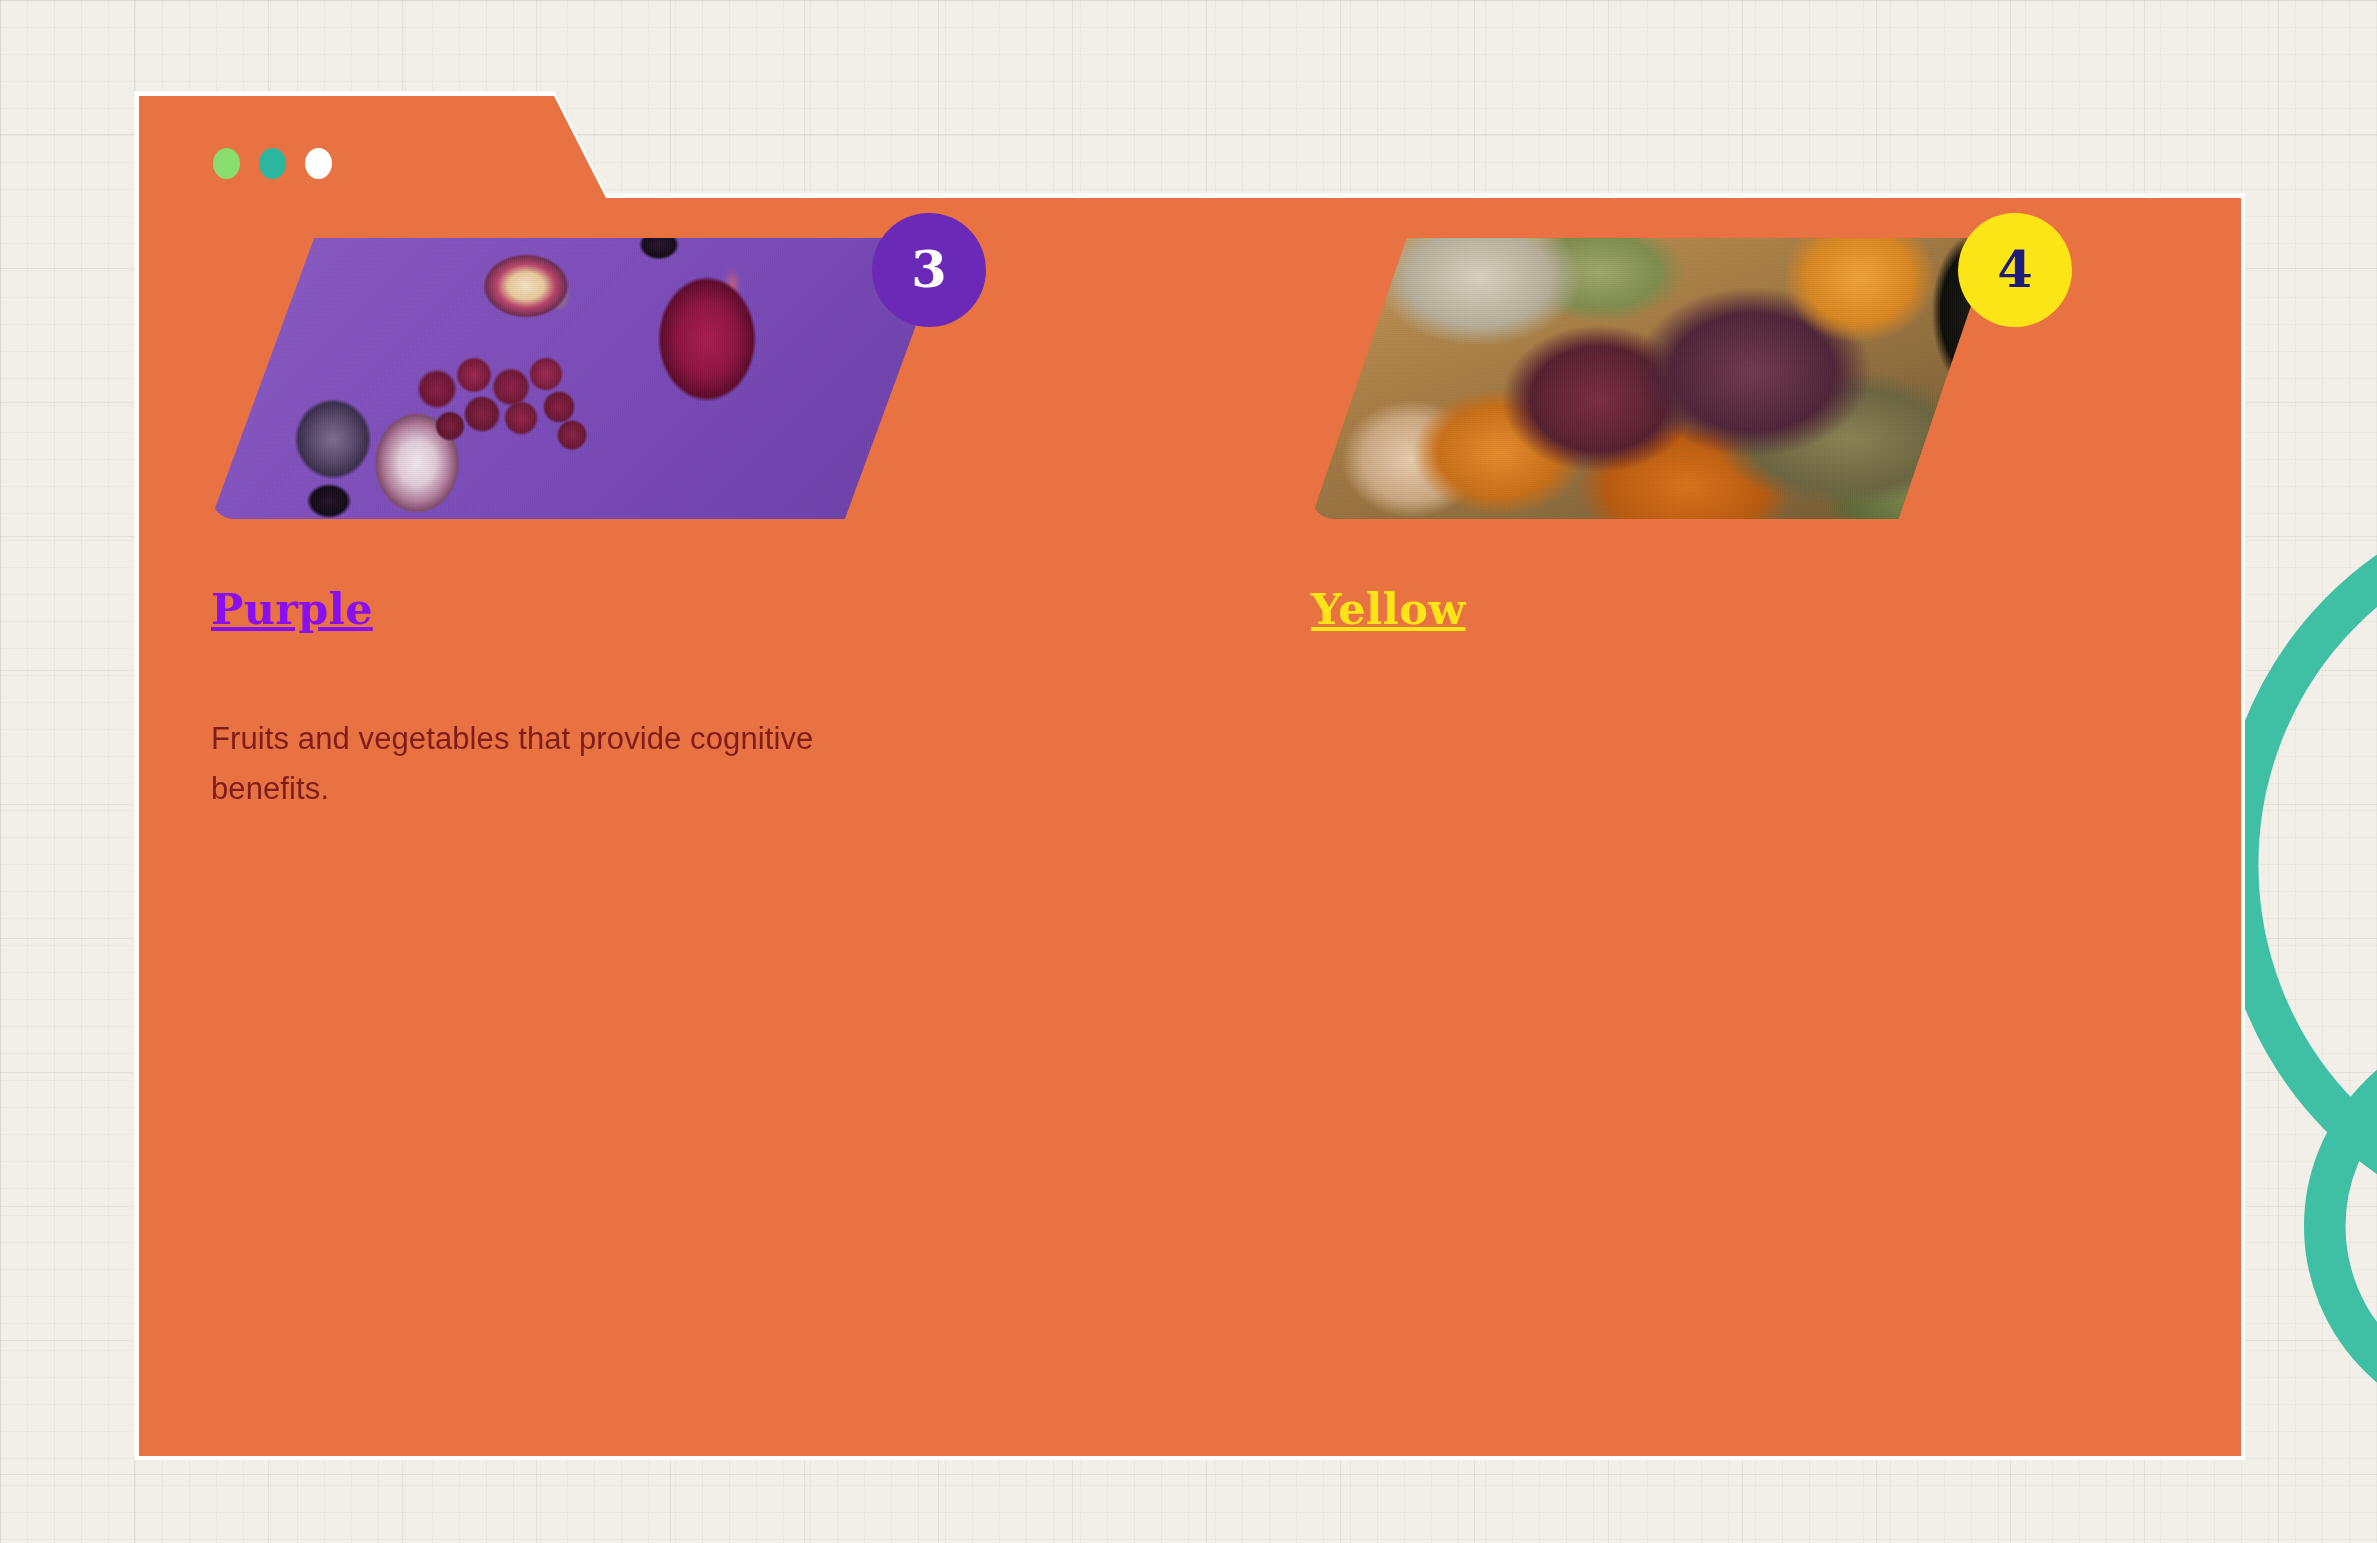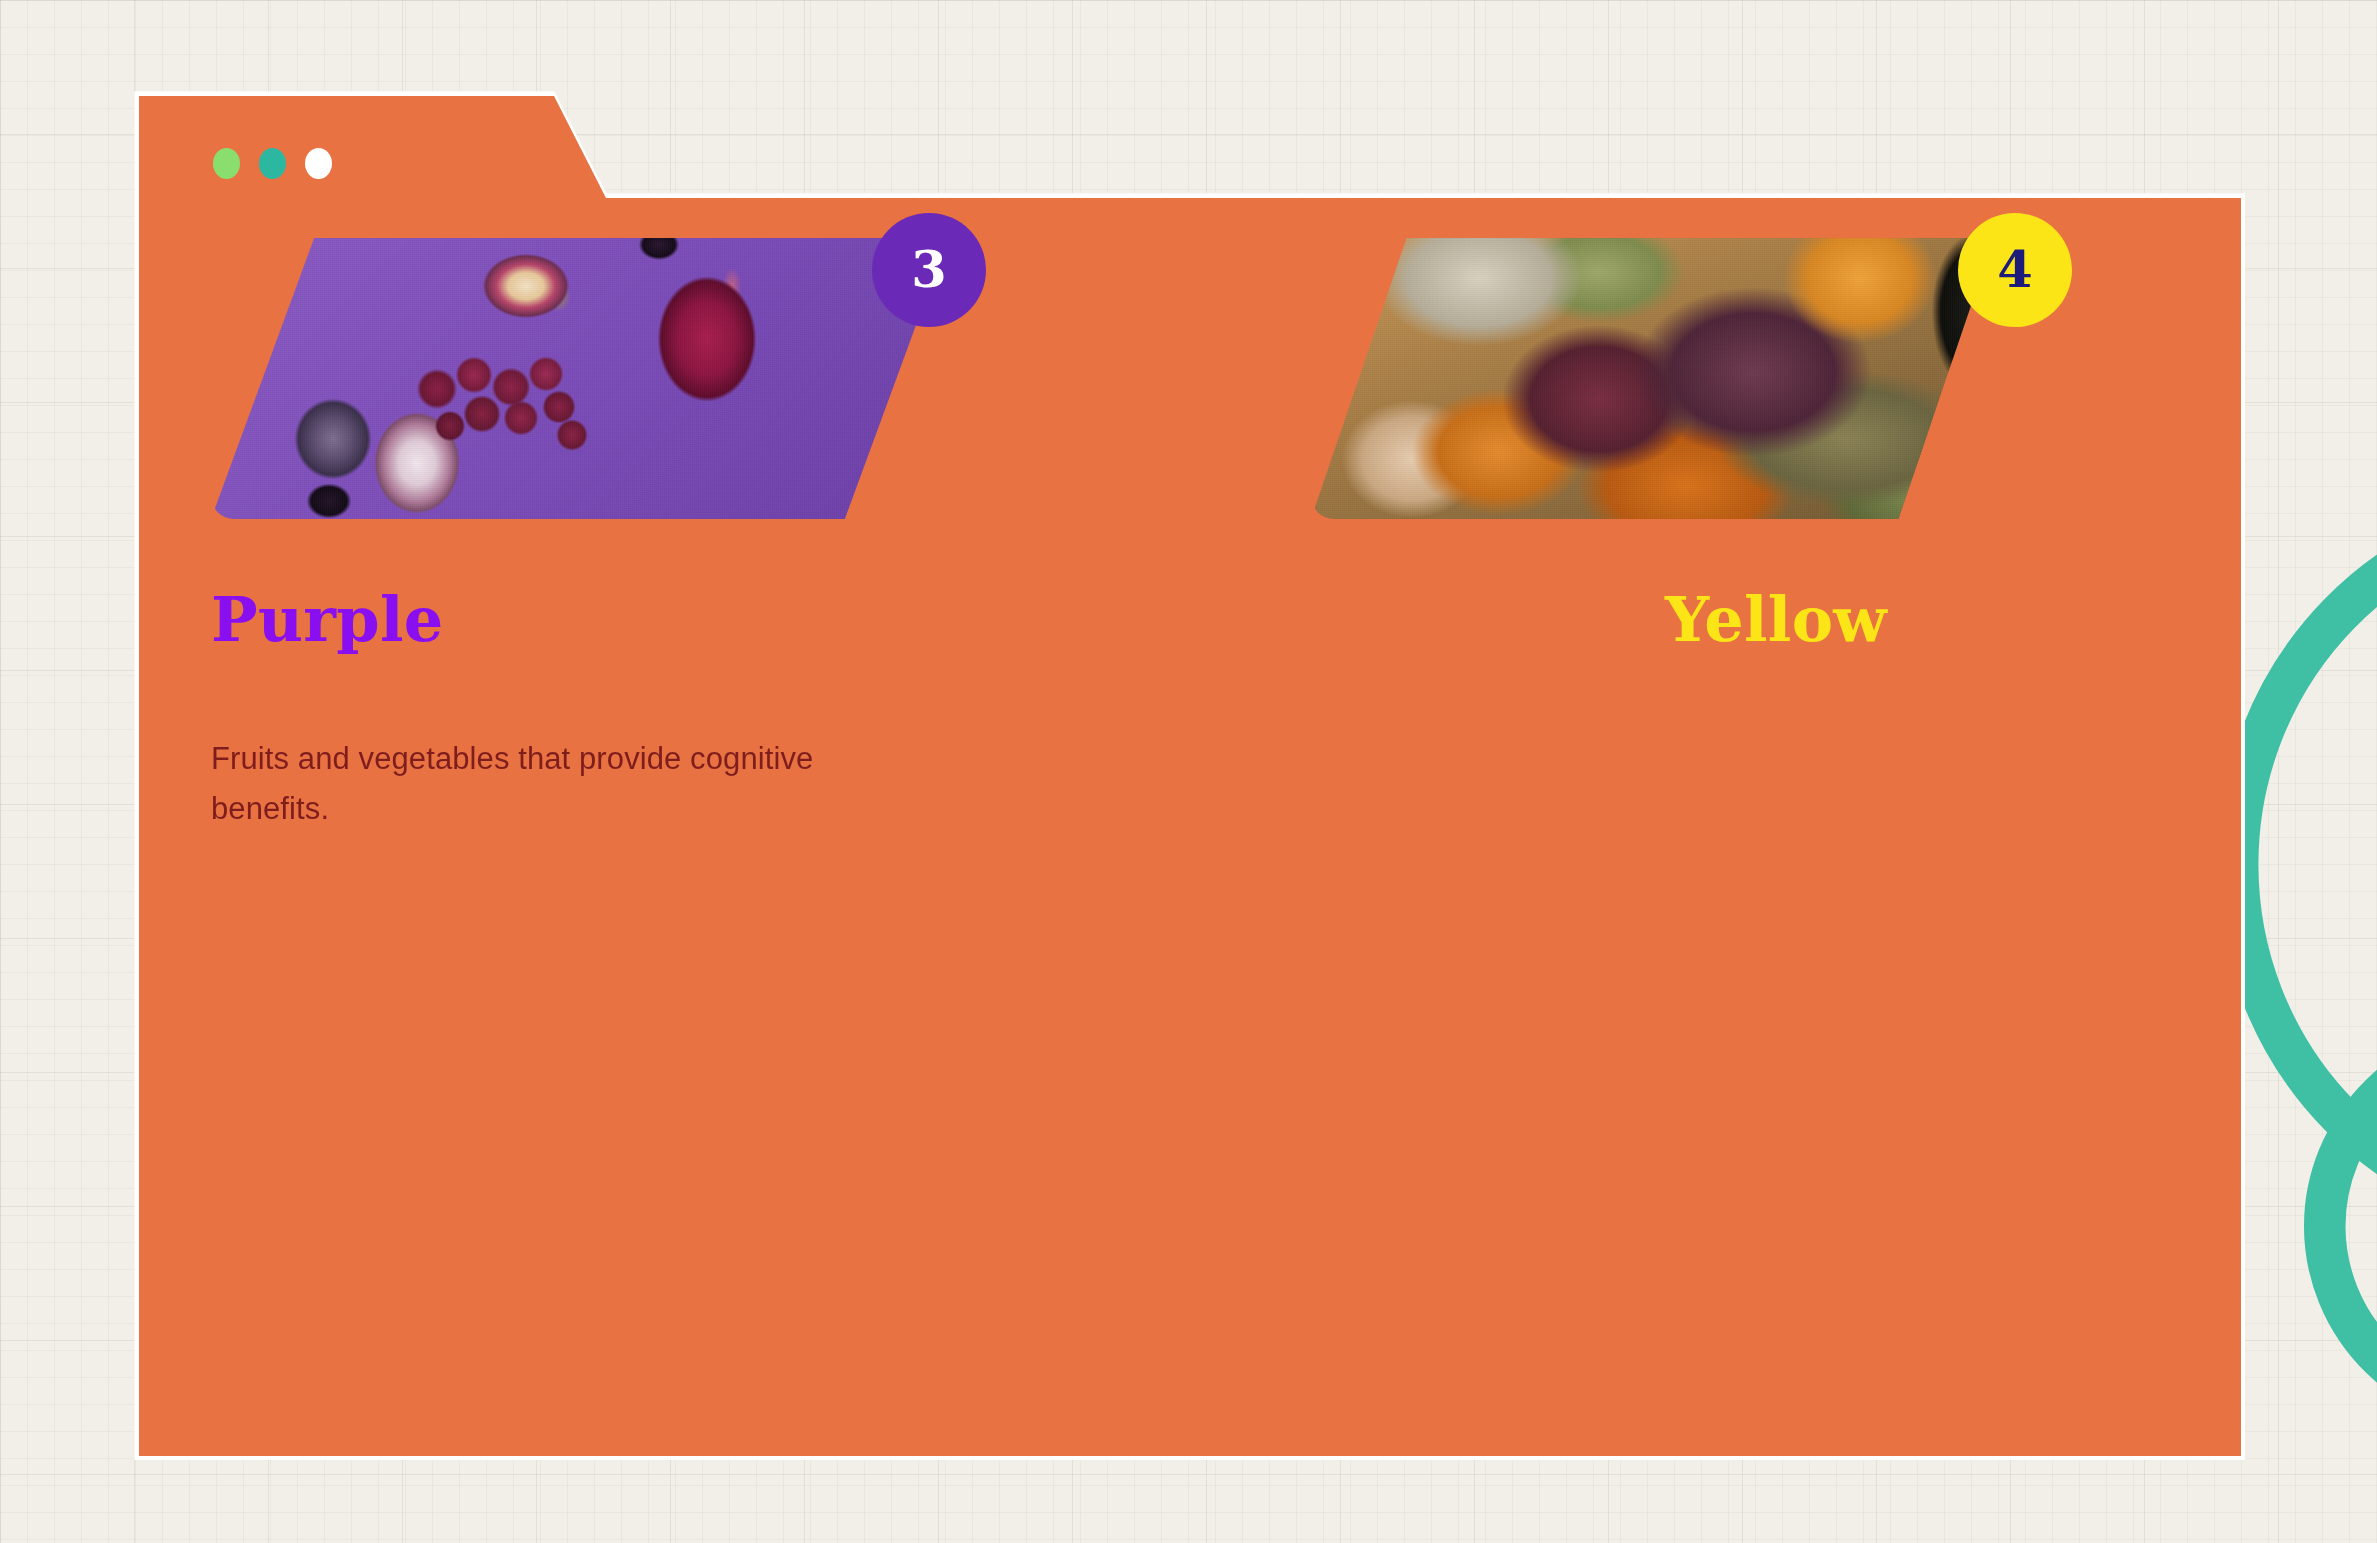--- a/index.html
+++ b/index.html
@@ -229,28 +229,29 @@
     line-height: 1;
     z-index: 7;
   }
   .badge-3 { left: 661px; background: #6B29B8; color: #FFFFFF; }
   .badge-4 { left: 647px; background: #FBE517; color: #1E1C7A; }
 
   
   .heading {
     font-family: "DejaVu Serif", "Liberation Serif", serif;
     font-weight: 700;
-    font-size: 62px;
+    font-size: 43px;
     line-height: 1.05;
     letter-spacing: 0.3px;
     margin-top: 68px;
     margin-bottom: 17px;
+    text-decoration: underline;
   }
   .heading-purple { color: #8A0FF0; }
-  .heading-yellow { color: #FBE517; text-align: center; }
+  .heading-yellow { color: #FBE517; }
 
   
   .body-copy {
     margin-top: 82px;
     color: #7f1d1d;
     font-family: "Liberation Sans", sans-serif;
     font-size: 31px;
     line-height: 1.62;
     font-weight: 400;
     max-width: 683px;

